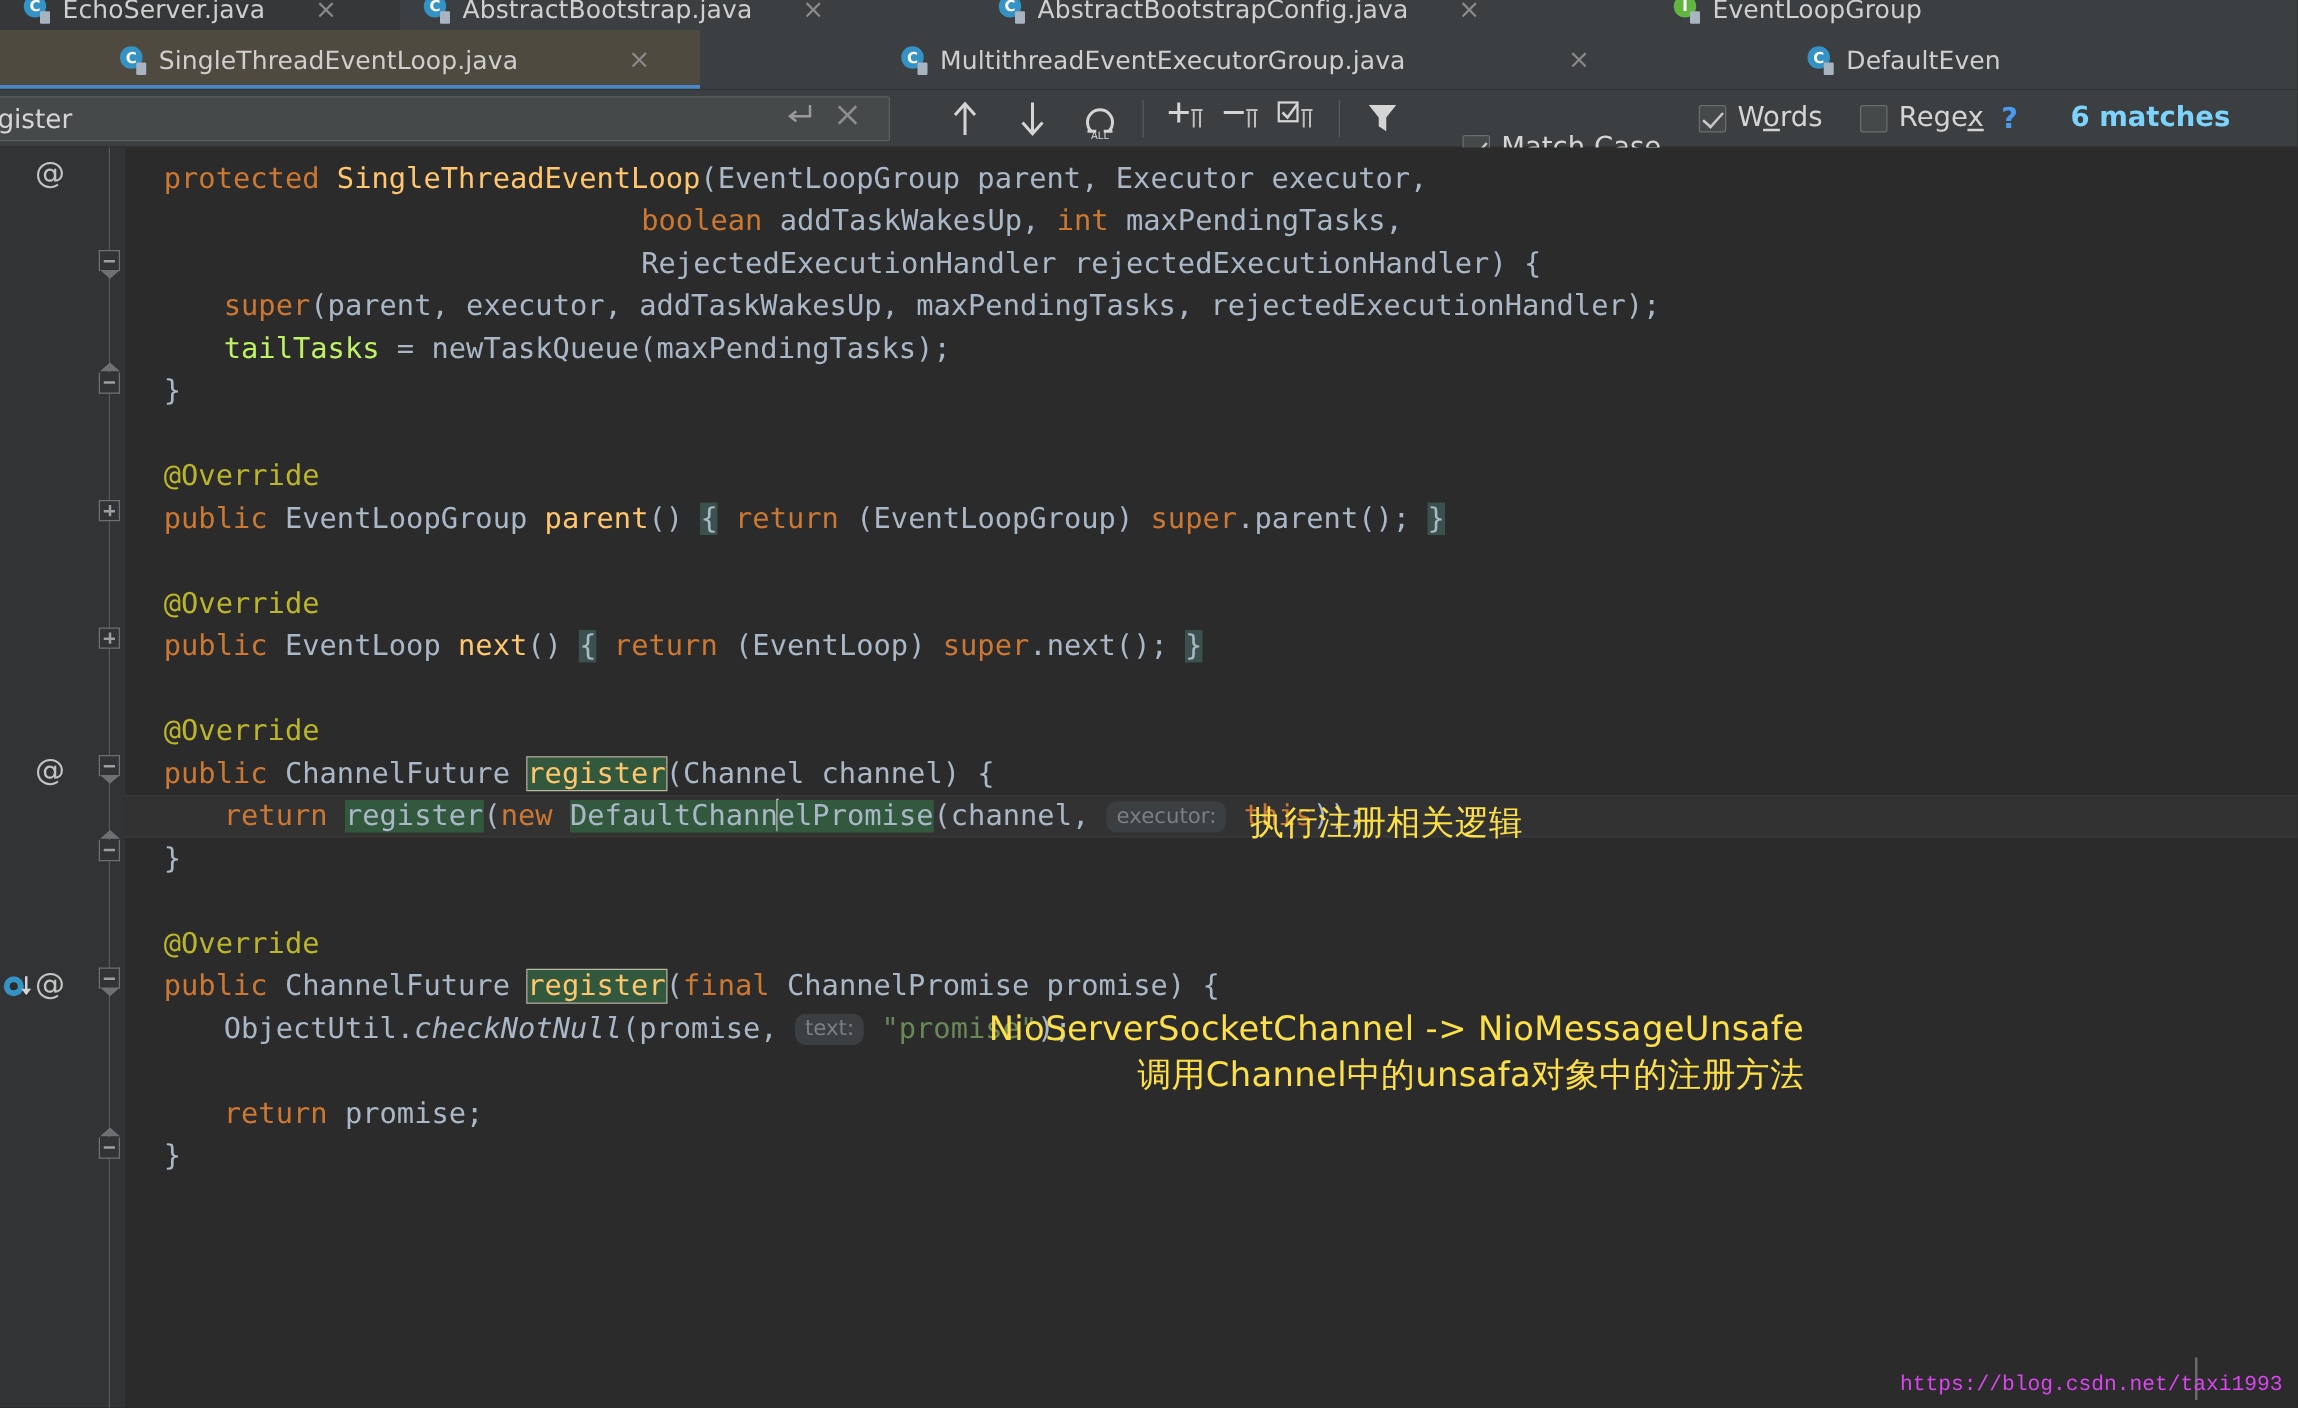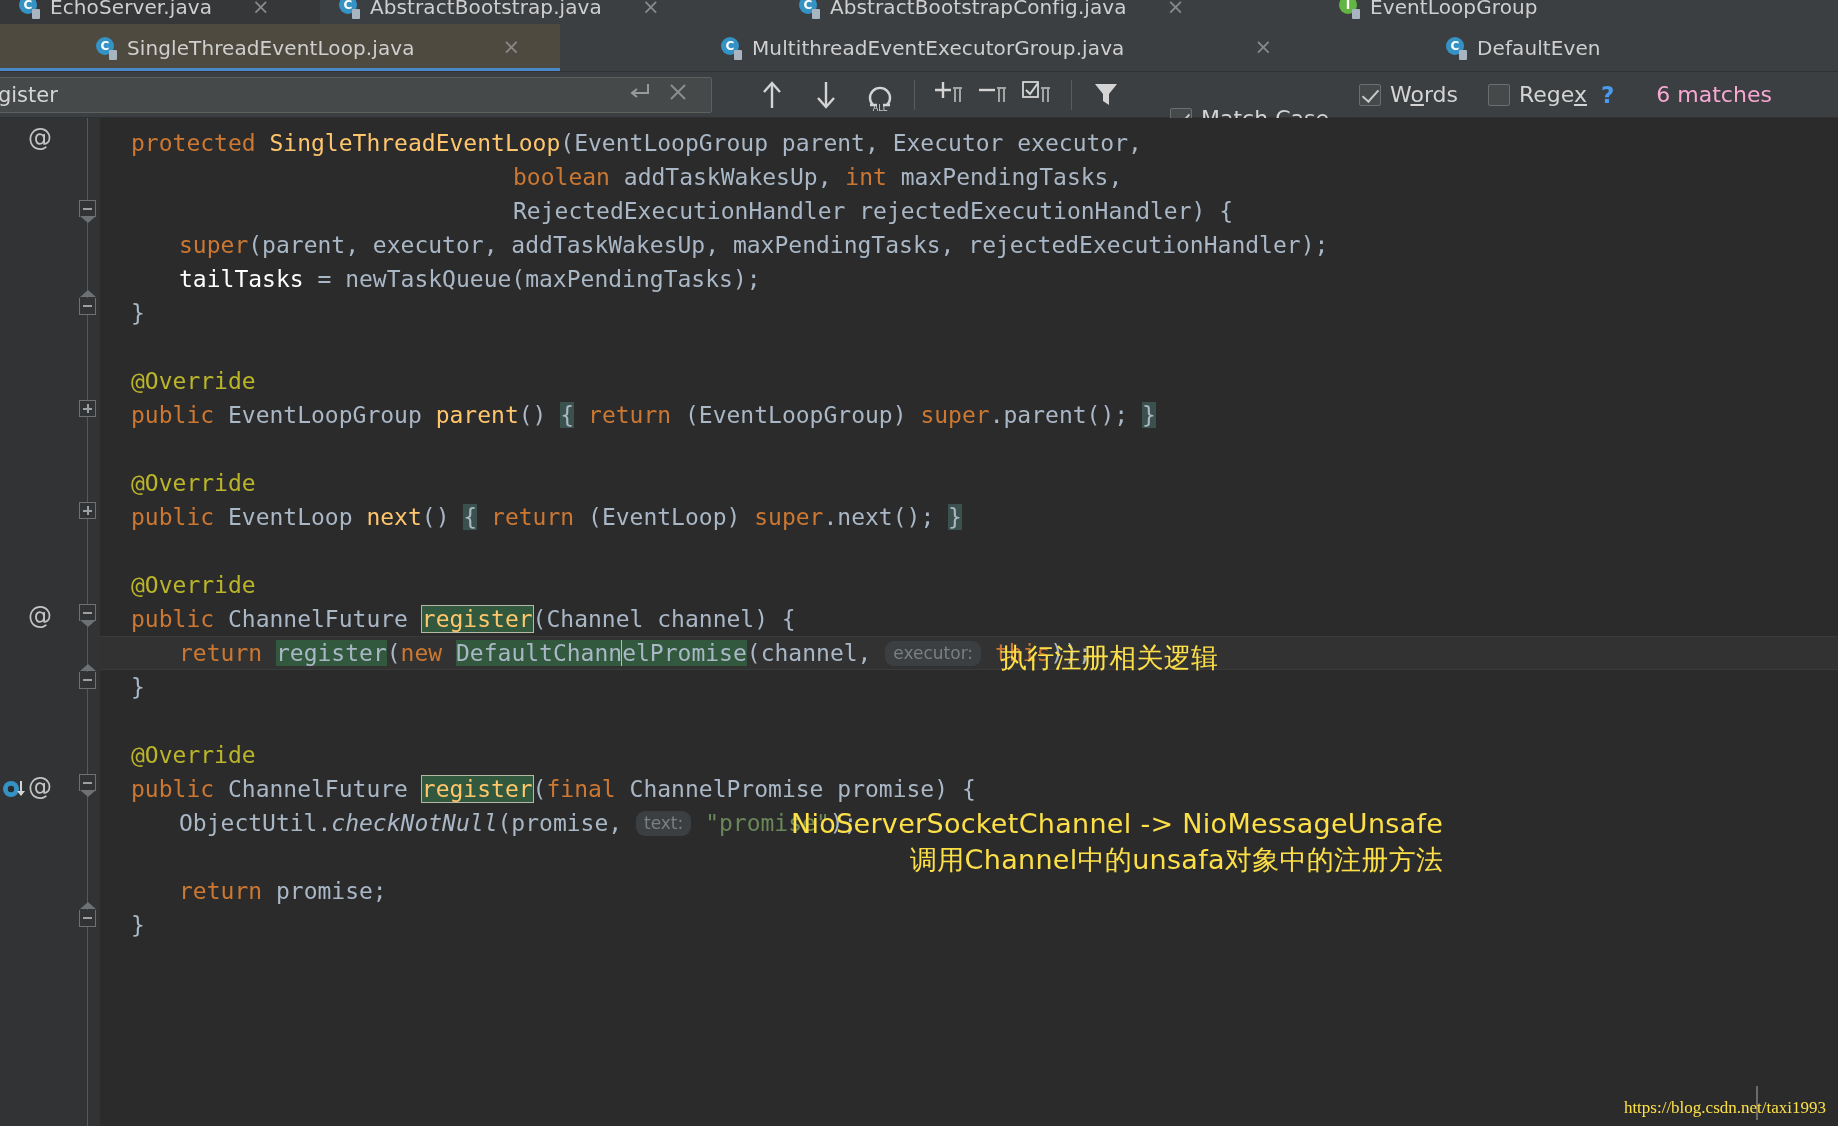--- a/index.html
+++ b/index.html
@@ -117,21 +117,21 @@
     transform: rotate(42deg);
   }
   .chklabel {
     color: #d4d4d4; font-size: 22px; margin-left: 9px;
     font-family: "DejaVu Sans", sans-serif;
     white-space: nowrap;
   }
   .chklabel u { text-decoration: underline; }
   .qmark { color: #4a9bf0; font-size: 23px; font-weight: bold; margin-left: 14px; }
   .matches {
-    color: #f9a8d4; font-size: 22px; font-weight: normal;
+    color: #7dd3fc; font-size: 22px; font-weight: bold;
     margin-left: 42px; white-space: nowrap;
   }
 
   
   .editor {
     position: absolute; top: 118px; left: 0;
     width: 1838px; height: 1008px;
     background: #2b2b2b;
   }
   .gutter {
@@ -188,21 +188,21 @@
     position: absolute; left: 100px; right: 0; height: 34px;
     background: #323232;
     border-top: 1px solid #3a3a3a; border-bottom: 1px solid #3a3a3a;
   }
 
   
   .kw   { color: #cc7832; }
   .cls  { color: #a9b7c6; }
   .decl { color: #ffc66d; }
   .ann  { color: #bbb529; }
-  .fld  { color: #ffffff; }
+  .fld  { color: #bef264; }
   .str  { color: #6a8759; }
   .pl   { color: #a9b7c6; }
   .ital { font-style: italic; }
 
   .hl-use {
     background: #32593d; outline: none;
   }
   .hl-decl {
     background: #32593d;
     outline: 1px solid #b7b7a4;
@@ -230,22 +230,22 @@
     position: absolute;
     color: #fde047;
     font-family: "DejaVu Sans", sans-serif;
     font-size: 27px;
     white-space: pre;
     letter-spacing: 0.3px;
   }
 
   .watermark {
     position: absolute; right: 12px; bottom: 8px;
-    color: #fde047; font-size: 17px;
-    font-family: Liberation Serif, serif;
+    color: #d946ef; font-size: 17px;
+    font-family: Liberation Mono, monospace;
   }
   .wm-line {
     position: absolute; right: 80px; bottom: 6px;
     width: 2px; height: 34px; background: #6b6b6b;
   }
 </style>
 </head>
 <body>
 
 <div class="tabrow tabrow-top">

